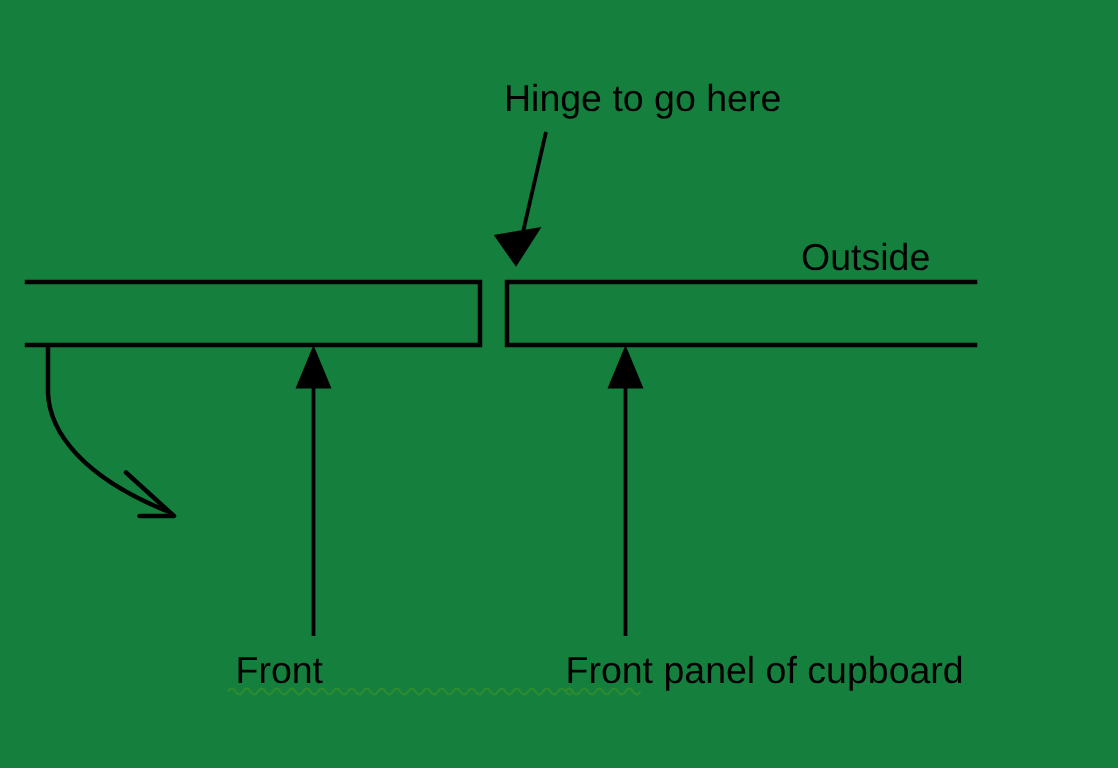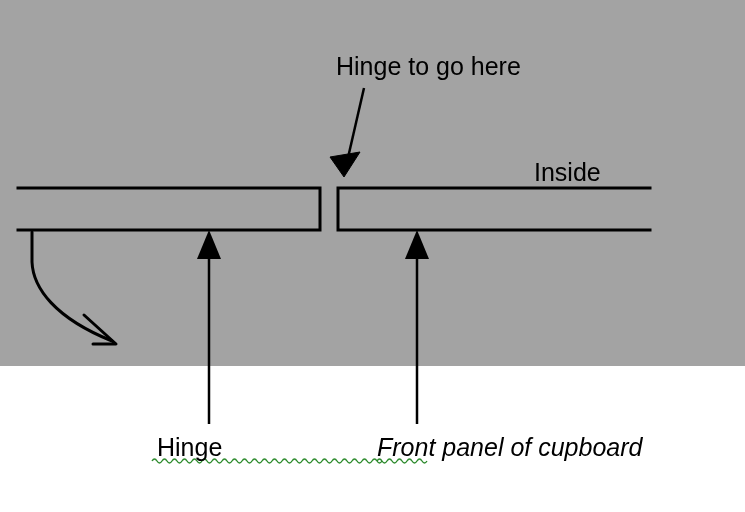--- a/index.html
+++ b/index.html
@@ -11,22 +11,22 @@
   body {
     width: 745px;
     height: 512px;
     overflow: hidden;
     font-family: "Liberation Sans", sans-serif;
     color: #000000;
   }
   #diagram-root {
     position: relative;
     width: 745px;
-    height: 366px;
-    background: #a3a3a3;
+    height: 512px;
+    background: #15803d;
   }
   #diagram-svg {
     position: absolute;
     left: 0;
     top: 0;
     width: 745px;
     height: 512px;
     display: block;
   }
   .diagram-label {
@@ -35,21 +35,21 @@
     font-size: 25px;
     line-height: 1;
     color: #000000;
     white-space: nowrap;
     letter-spacing: 0px;
   }
   #label-hinge  { left: 336px; top: 54px;  }
   #label-inside { left: 534px; top: 160px; }
   #label-outside{ left: 533px; top: 265px; }
   #label-door   { left: 157px; top: 435px; }
-  #label-front  { left: 377px; top: 435px; font-style: italic; }
+  #label-front  { left: 377px; top: 435px; }
 </style>
 </head>
 <body>
 
 <div id="diagram-root">
 
   <svg id="diagram-svg" viewBox="0 0 745 512" xmlns="http://www.w3.org/2000/svg">
 
     <g>
       <path d="M 320 188 L 18 188 M 18 230 L 320 230 M 320 188 L 320 230" fill="none" stroke="#000000" stroke-width="3" stroke-linecap="square"></path>
@@ -96,20 +96,20 @@
       <path d="M 377 461
                q 2.5 -4 5 0 q 2.5 4 5 0 q 2.5 -4 5 0 q 2.5 4 5 0
                q 2.5 -4 5 0 q 2.5 4 5 0 q 2.5 -4 5 0 q 2.5 4 5 0
                q 2.5 -4 5 0 q 2.5 4 5 0" fill="none" stroke="#2e8b2e" stroke-width="1.4"></path>
     </g>
 
   </svg>
 
   <div class="diagram-label" id="label-hinge">Hinge to go here</div>
 
-  <div class="diagram-label" id="label-inside">Inside</div>
+  <div class="diagram-label" id="label-inside">Outside</div>
 
 
-  <div class="diagram-label" id="label-door">Hinge</div>
+  <div class="diagram-label" id="label-door">Front</div>
 
   <div class="diagram-label" id="label-front">Front panel of cupboard</div>
 
 </div>
 
 </body></html>

